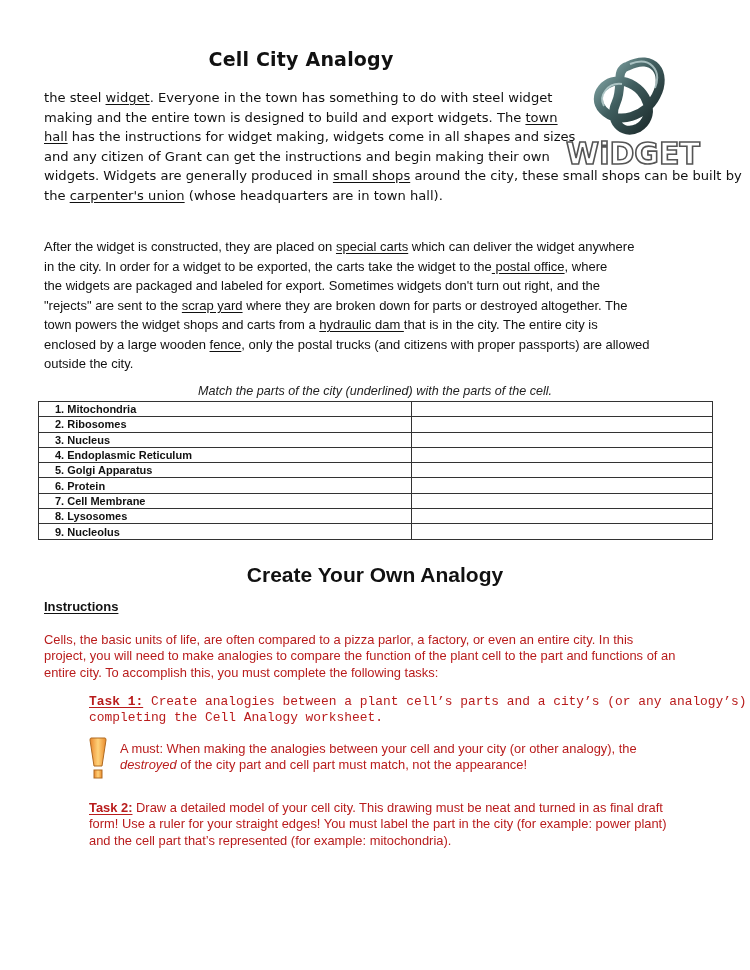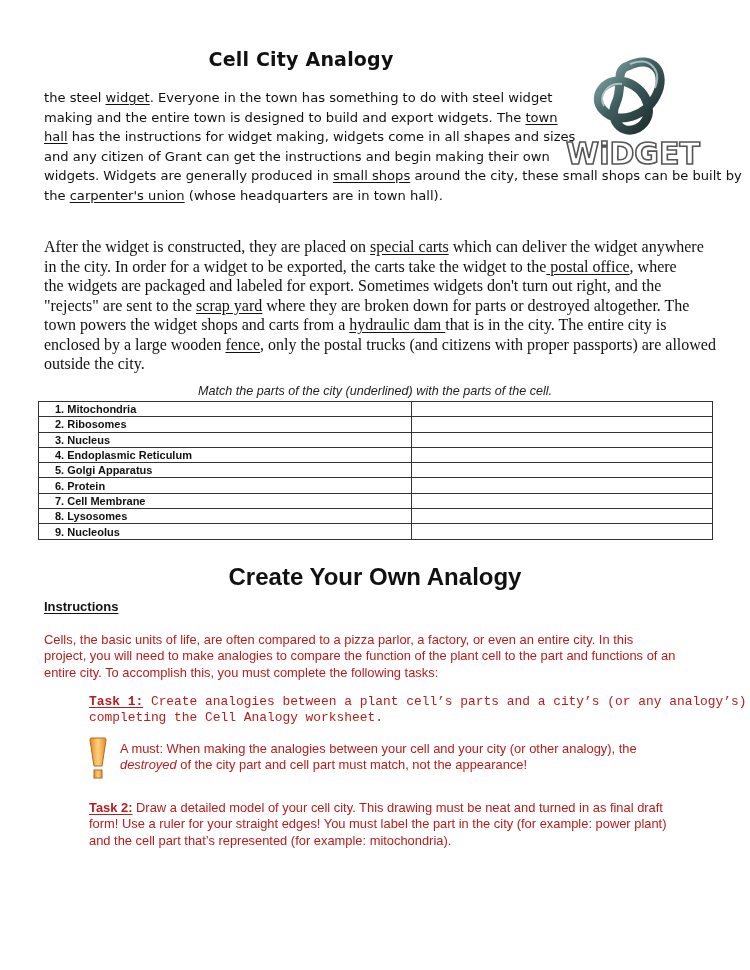--- a/index.html
+++ b/index.html
@@ -9,40 +9,40 @@
     font-family:"DejaVu Sans", sans-serif; font-weight:bold; font-size:19px; letter-spacing:0.2px;
   }
   .logo { position:absolute; left:558px; top:48px; width:150px; height:125px; }
   .p1 {
     position:absolute; left:44px; top:88px; width:670px;
     font-family:"DejaVu Sans", sans-serif; font-size:13.1px; line-height:19.5px;
   }
   .p1 .line { white-space:nowrap; display:block; }
   .p2 {
     position:absolute; left:44px; top:237px; width:670px;
-    font-family:Liberation Serif, serif; font-size:16px; line-height:19.5px;
+    font-family:Liberation Sans, sans-serif; font-size:13px; line-height:19.5px;
   }
   .p2 .line { white-space:nowrap; display:block; }
   u { text-decoration:underline; text-underline-offset:2px; }
   .match-caption {
     position:absolute; left:38px; width:674px; top:384px; text-align:center;
     font-family:"Liberation Sans", sans-serif; font-style:italic; font-size:12.6px; color:#222;
   }
   table.match {
     position:absolute; left:38px; top:401px; width:675px;
     border-collapse:collapse; font-family:"Liberation Sans", sans-serif;
   }
   table.match td {
     border:1.5px solid #333; height:14.3px; padding:0 0 0 16px;
     font-size:11px; font-weight:bold; line-height:14px; vertical-align:middle;
   }
   table.match td.c1 { width:356px; }
   .h2 {
     position:absolute; left:0; width:750px; top:563px; text-align:center;
-    font-family:"Liberation Sans", sans-serif; font-weight:bold; font-size:24px;
+    font-family:"Liberation Sans", sans-serif; font-weight:bold; font-size:21px;
   }
   .instr {
     position:absolute; left:44px; top:599px;
     font-family:"Liberation Sans", sans-serif; font-weight:bold; font-size:13px;
     text-decoration:underline; text-underline-offset:2px;
   }
   .body-txt {
     font-family:"Liberation Sans", sans-serif; font-size:12.9px; line-height:16.3px; color:#b91c1c;
   }
   .intro { position:absolute; left:44px; top:632px; width:690px; }

